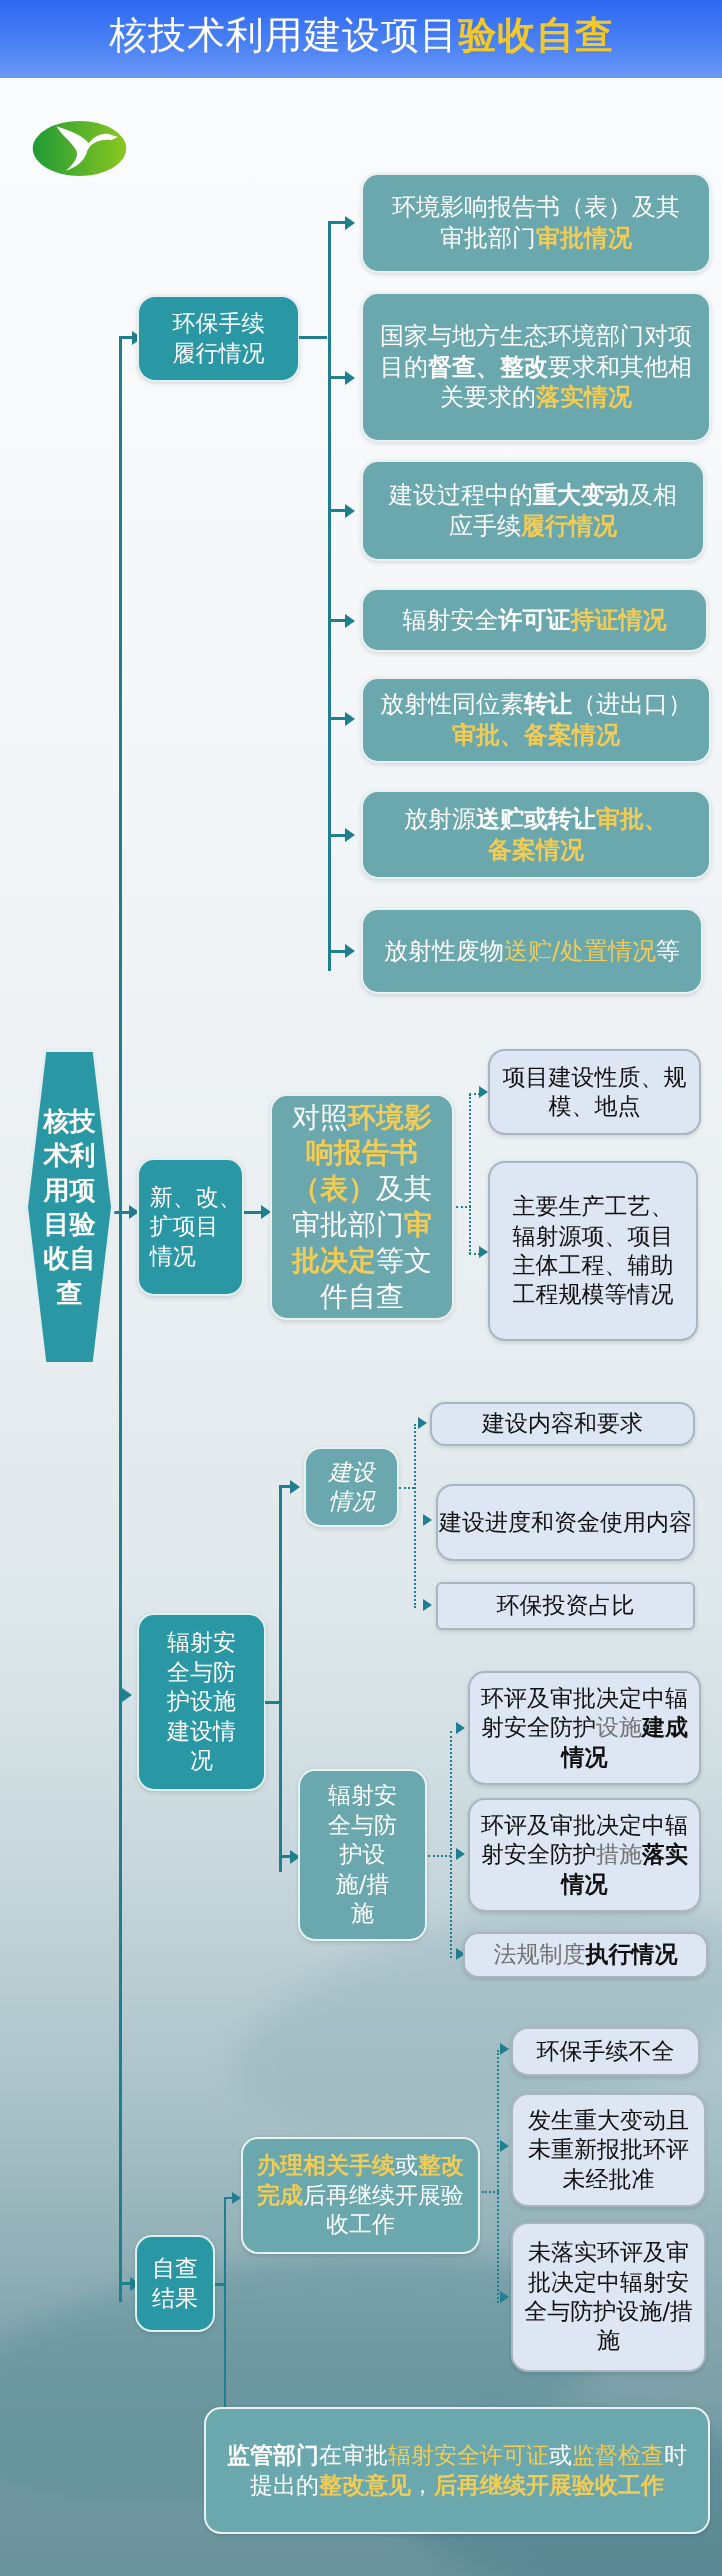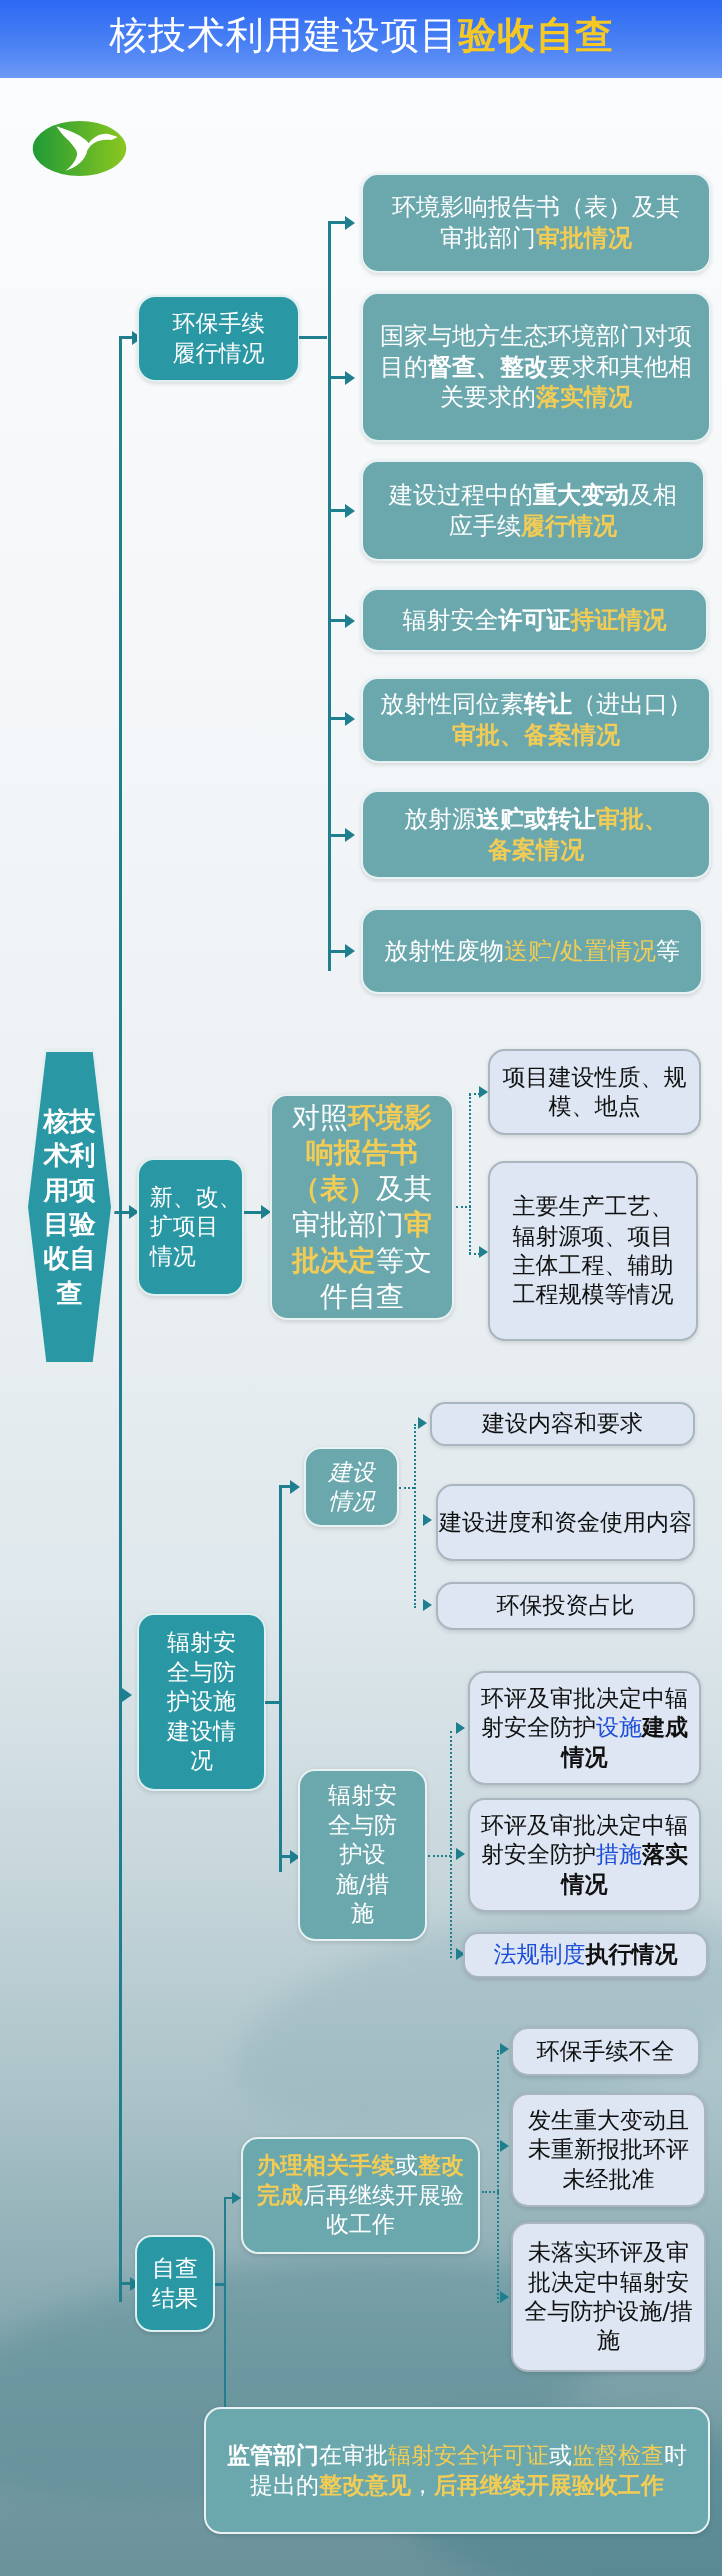--- a/index.html
+++ b/index.html
@@ -21,21 +21,21 @@
   .box {
     position: absolute; display: flex; align-items: center; justify-content: center; text-align: center;
     border-radius: 17px; border: 2.3px solid rgba(255,255,255,.85);
     box-shadow: 0 1.5px 4.6px rgba(0,0,0,.12); line-height: 1.28;
   }
   .teal { background: #2a97a4; color: #fff; }
   .sage { background: #6aa8ae; color: #fff; }
   .pale { background: #dde6f2; color: #111; border-color: #a9b6c0; }
   .y { color: #f2cc54; }
   .b { font-weight: bold; }
-  .r { color: #1d4ed8; }
+  .r { color: #737373; }
   .line { position: absolute; background: #1f7f8e; }
   .dline { position: absolute; border-left: 2.3px dotted #1f7f8e; }
   .dhline { position: absolute; border-top: 2.3px dotted #1f7f8e; }
   .arrow { position: absolute; width: 0; height: 0; border-top: 7px solid transparent; border-bottom: 7px solid transparent; border-left: 10.7px solid #1f7f8e; }
   .hexa {
     position: absolute; left: 28px; top: 1052px; width: 83px; height: 310px;
     background: #2a97a4; color: #fff;
     clip-path: polygon(22% 0, 78% 0, 100% 50%, 78% 100%, 22% 100%, 0 50%);
     display: flex; align-items: center; justify-content: center;
   }
@@ -190,21 +190,21 @@
 <div class="dline" style="left:414px;top:1424px;height:184px;"></div>
 <div class="arrow" style="left:418px;top:1417px;border-top-width:6.1px;border-bottom-width:6.1px;border-left-width:9.2px;"></div>
 <div class="arrow" style="left:423px;top:1514px;border-top-width:6.1px;border-bottom-width:6.1px;border-left-width:9.2px;"></div>
 <div class="arrow" style="left:423px;top:1599px;border-top-width:6.1px;border-bottom-width:6.1px;border-left-width:9.2px;"></div>
 <div class="box pale" style="left:430px;top:1402px;width:265px;height:44px;font-size:23px;border-radius:15.3px;">
   <div>建设内容和要求</div>
 </div>
 <div class="box pale" style="left:436px;top:1484px;width:259px;height:77px;font-size:23px;">
   <div>建设进度和资金使用内容</div>
 </div>
-<div class="box pale" style="left:436px;top:1582px;width:259px;height:48px;font-size:23px;border-radius:17px;">
+<div class="box pale" style="left:436px;top:1582px;width:259px;height:48px;font-size:23px;border-radius:6px;">
   <div>环保投资占比</div>
 </div>
 
 <div class="box sage" style="left:298px;top:1769px;width:129px;height:172px;font-size:23px;">
   <div>
     <div>辐射安</div>
     <div>全与防</div>
     <div>护设</div>
     <div>施/措</div>
     <div>施</div>

